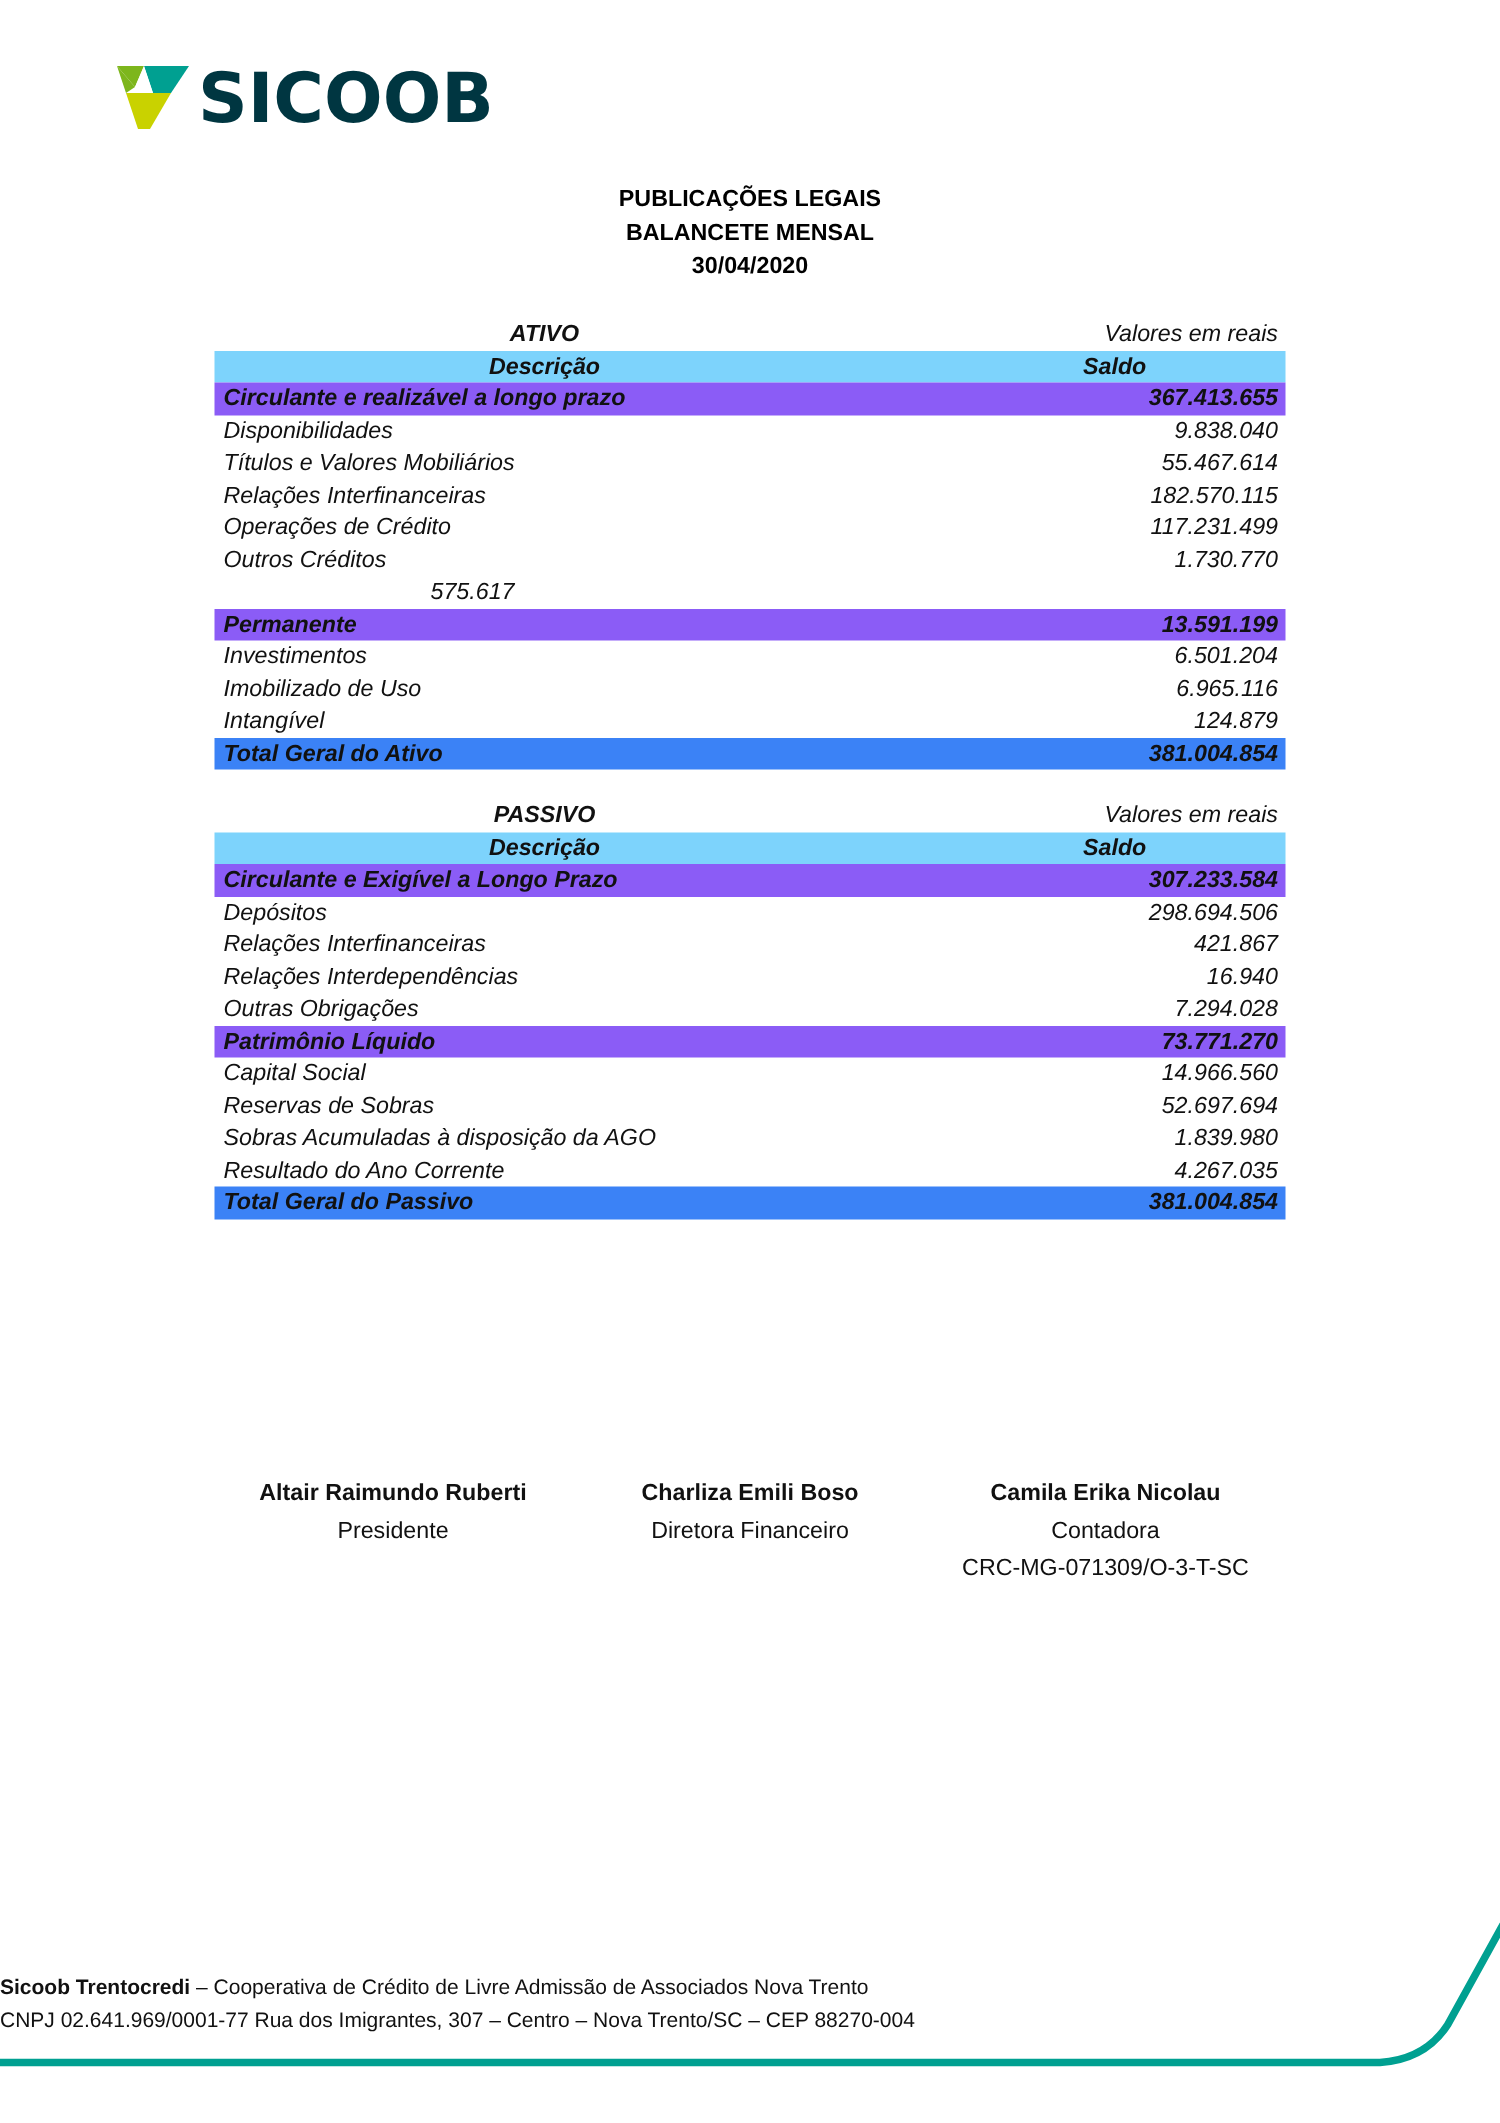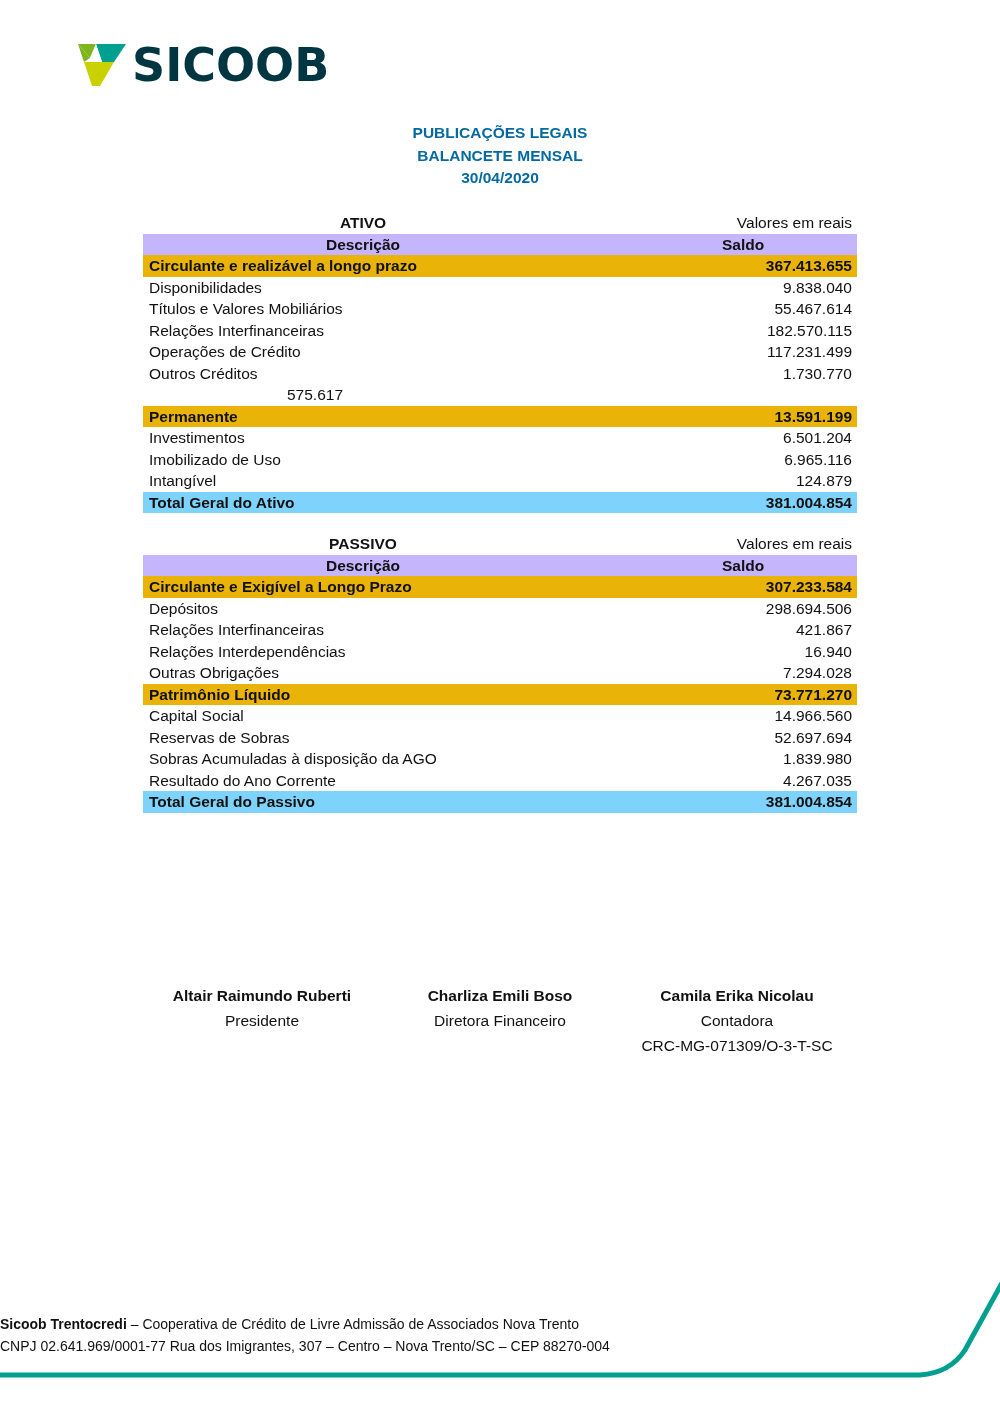--- a/index.html
+++ b/index.html
@@ -9,34 +9,34 @@
     font-family: "Liberation Sans", "DejaVu Sans", sans-serif;
   }
   .logo { position: absolute; left: 78px; top: 42px; height: 46px; display: flex; align-items: center; }
   .logo svg { display: block; }
   .logo-text {
     margin-left: 6px; font-family: "DejaVu Sans", sans-serif; font-weight: bold;
     font-size: 46px; letter-spacing: 0px; color: #003641; line-height: 46px;
   }
   .title-block { position: absolute; left: 0; width: 1000px; top: 122px; text-align: center; }
   .title-line {
-    font-weight: bold; font-size: 15.5px; line-height: 22.5px; color: #0369a1;
+    font-weight: bold; font-size: 15.5px; line-height: 22.5px; color: #000000;
   }
-  .table { position: absolute; left: 143px; width: 714px; font-size: 15.5px; }
+  .table { position: absolute; left: 143px; width: 714px; font-size: 15.5px; font-style: italic; }
   .row { display: flex; height: 21.5px; line-height: 21.5px; align-items: center; }
   .cell-desc { flex: 1; padding-left: 6px; white-space: nowrap; }
   .cell-val { width: 200px; text-align: right; padding-right: 5px; white-space: nowrap; }
   .title-row .cell-desc { text-align: center; font-weight: bold; padding-left: 0; width: 440px; flex: none; }
   .title-row .spacer { flex: 1; }
   .title-row .cell-val { width: auto; }
-  .head-row { background: #c4b5fd; font-weight: bold; }
+  .head-row { background: #7dd3fc; font-weight: bold; }
   .head-row .cell-desc { flex: none; width: 440px; text-align: center; padding-left: 0; }
   .head-row .cell-val { flex: 1; text-align: left; padding-left: 139px; width: auto; }
-  .group-row { background: #eab308; font-weight: bold; }
-  .total-row { background: #7dd3fc; font-weight: bold; }
+  .group-row { background: #8b5cf6; font-weight: bold; }
+  .total-row { background: #3b82f6; font-weight: bold; }
   .signatures { position: absolute; top: 983px; left: 0; width: 1000px; }
   .sig { position: absolute; text-align: center; font-size: 15.5px; line-height: 25px; }
   .sig-name { font-weight: bold; }
   .footer { position: absolute; left: 0; width: 1000px; top: 1313px; text-align: left; font-size: 14px; line-height: 22px; }
   .footer b { font-weight: bold; }
   .footer-line { position: absolute; left: 0; top: 0; }
 </style>
 </head>
 <body>
 

